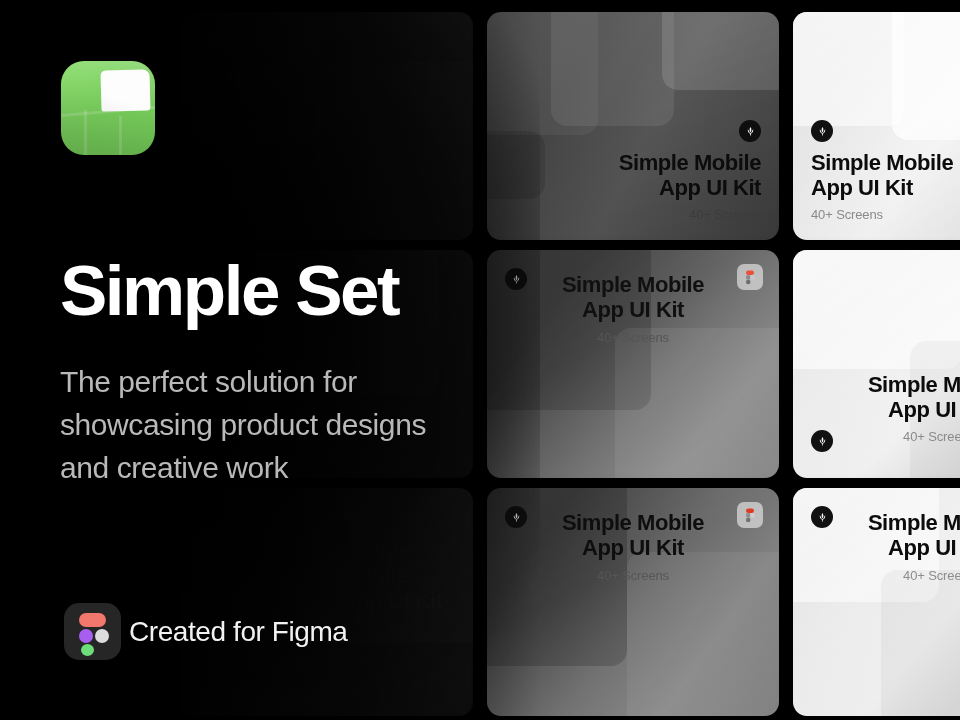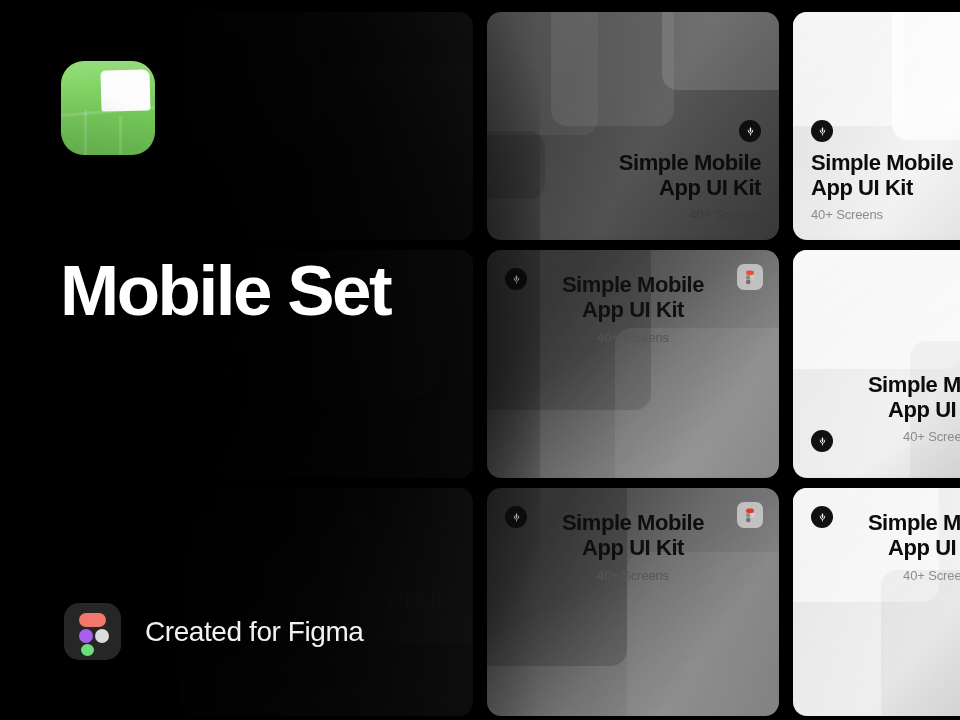--- a/index.html
+++ b/index.html
@@ -74,21 +74,21 @@
     position:absolute; left:60px; top:186px; width:450px;
     color:#fff; font-size:71px; font-weight:700;
     line-height:.99; letter-spacing:-.035em;
   }
   #hero-sub{
     position:absolute; left:60px; top:360px; width:470px;
     color:#b9b9b9; font-size:30px; font-weight:400;
     line-height:1.44; letter-spacing:-.014em;
   }
 
-  #figma-row{ position:absolute; left:64px; top:603px; display:flex; align-items:center; gap:24px; }
+  #figma-row{ position:absolute; left:64px; top:603px; display:flex; align-items:center; gap:8px; }
   #figma-badge{
     width:57px; height:57px; border-radius:15px; background:#262626;
     position:relative; box-shadow:0 3px 12px rgba(0,0,0,.5);
   }
   #figma-badge .fg{ position:absolute; }
   #figma-badge .fg-top{ left:15px; top:10px; width:27px; height:14px; border-radius:8px; background:#f2776d; }
   #figma-badge .fg-purple{ left:15px; top:26px; width:14px; height:14px; border-radius:50%; background:#a85ff0; }
   #figma-badge .fg-gray{ left:31px; top:26px; width:14px; height:14px; border-radius:50%; background:#dcdcdc; }
   #figma-badge .fg-green{ left:17px; top:41px; width:13px; height:12px; border-radius:50% 50% 50% 50%; background:#6ede7a; }
   #figma-label{ color:#f2f2f2; font-size:28px; font-weight:400; letter-spacing:-.015em; }
@@ -323,23 +323,28 @@
   <div id="app-icon">
     <div class="ic-line ic-l1"></div>
     <div class="ic-line ic-l2"></div>
     <div class="ic-line ic-l3"></div>
     <div class="ic-white"></div>
     <div class="ic-shadow"></div>
   </div>
 
   <h1 id="hero-title">
     <br>
-    <span>Mobile Set</span>
+    <span>Simple Set</span>
   </h1>
 
+  <p id="hero-sub">
+    <span>The perfect solution for</span><br>
+    <span>showcasing product designs</span><br>
+    <span>and creative work</span>
+  </p>
 
   <div id="figma-row">
     <div id="figma-badge">
       <div class="fg fg-top"></div>
       <div class="fg fg-purple"></div>
       <div class="fg fg-gray"></div>
       <div class="fg fg-green"></div>
     </div>
     <div id="figma-label">Created for Figma</div>
   </div>

